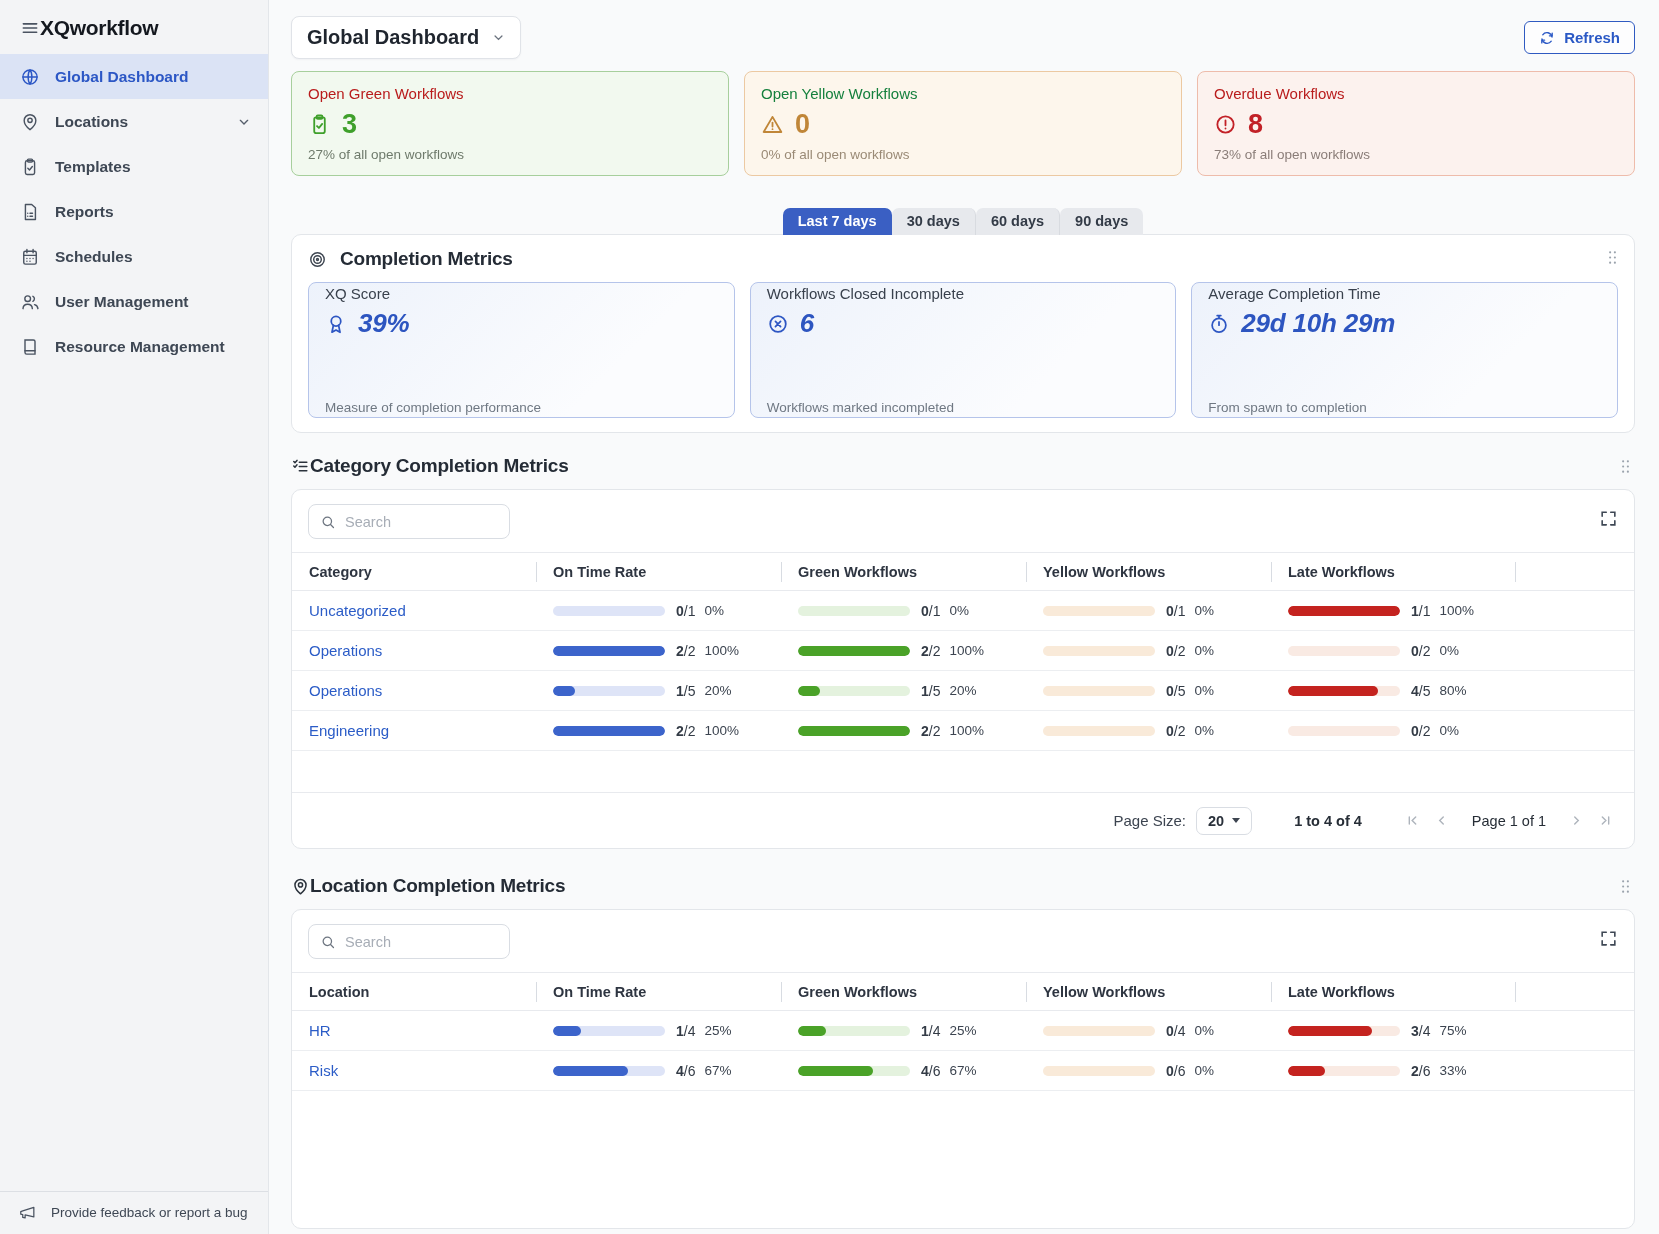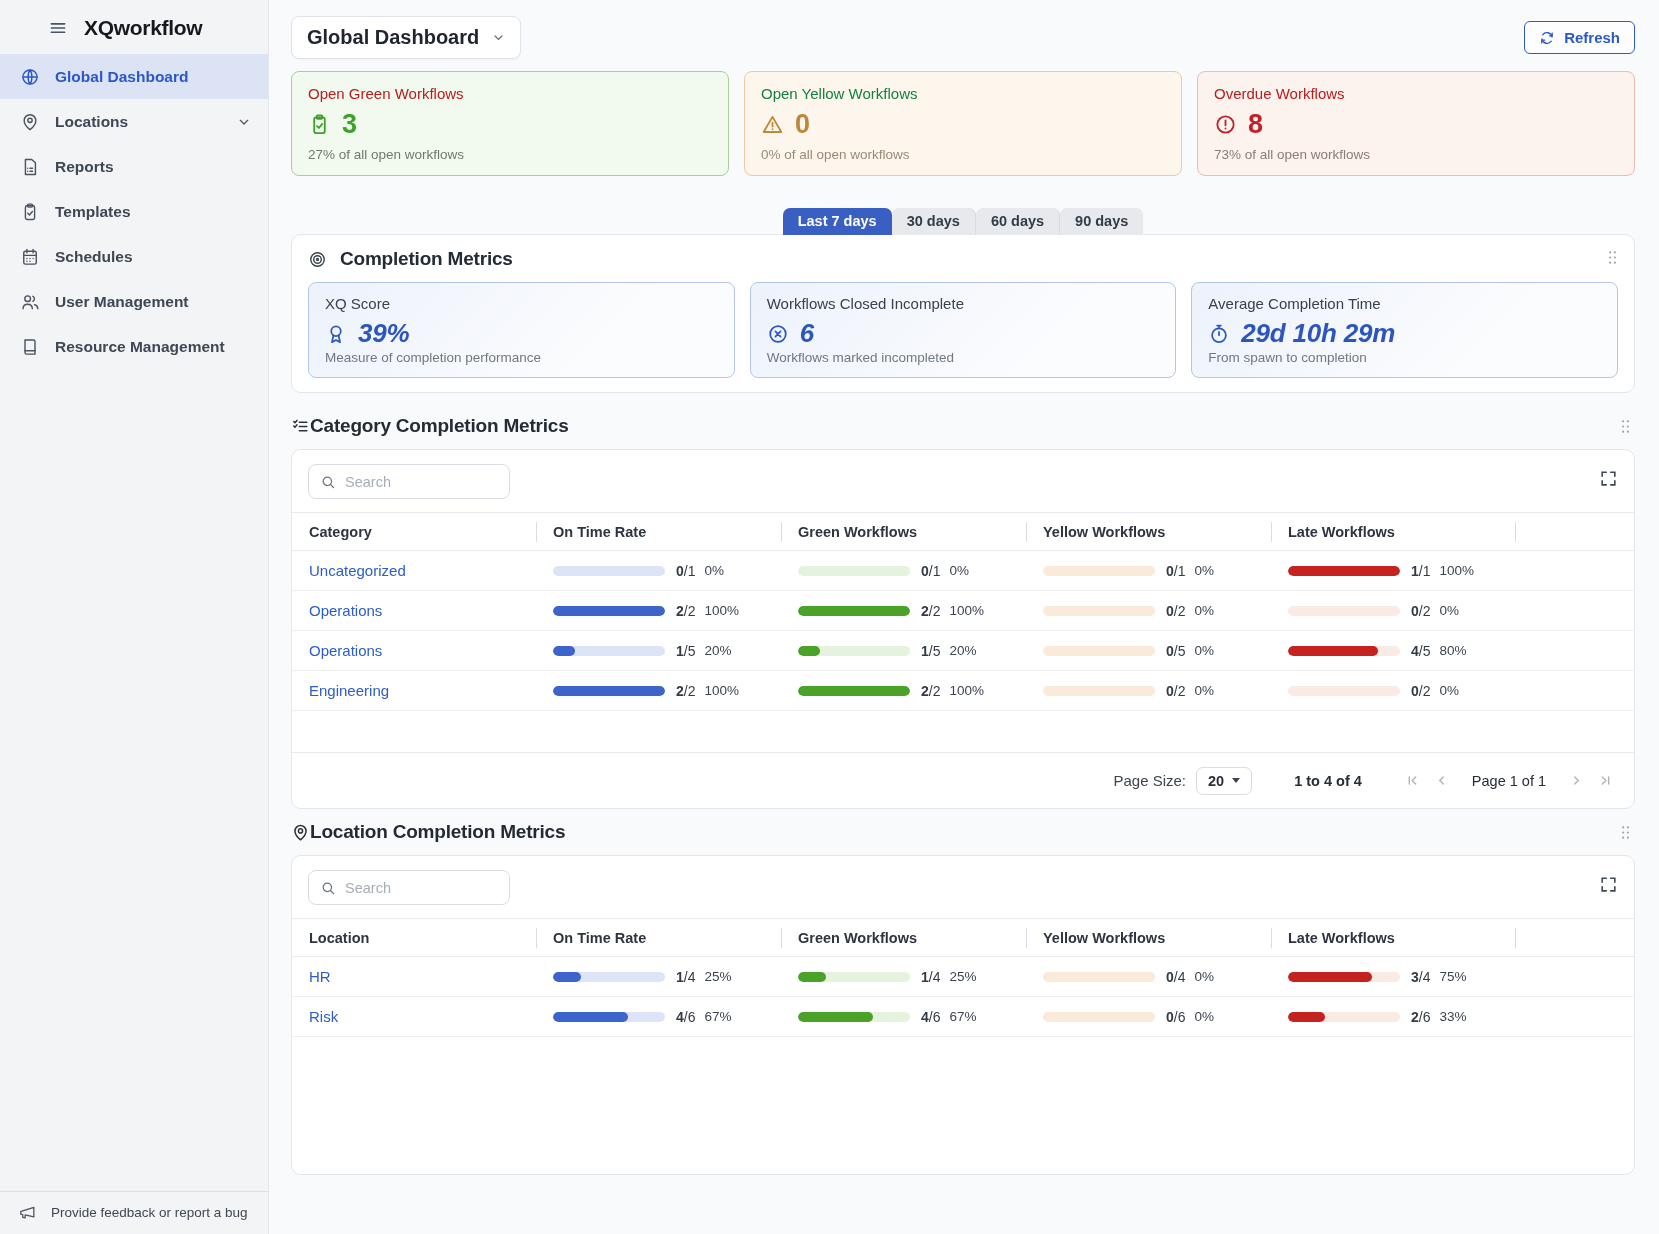--- a/index.html
+++ b/index.html
@@ -2,21 +2,21 @@
 <html><head>
 <meta charset="utf-8">
 <style>
   * { margin:0; padding:0; box-sizing:border-box; }
   html,body { width:1659px; height:1234px; overflow:hidden; }
   body { font-family:"Liberation Sans", sans-serif; background:#f9fafb; color:#2b323c; display:flex; }
   svg { display:block; }
 
   
   .sidebar { width:269px; min-width:269px; height:100%; background:#f3f4f6; border-right:1px solid #e3e6ea; display:flex; flex-direction:column; }
-  .logo-row { display:flex; align-items:center; gap:16px; padding:16px 20px 14px 20px;margin-left:28px; }
+  .logo-row { display:flex; align-items:center; padding:16px 20px 14px 20px; }
   .hamburger { color:#4a5361; cursor:pointer; }
   .logo-text { font-size:21px; font-weight:800; color:#14181f; letter-spacing:-0.3px; }
   .nav { display:flex; flex-direction:column; }
   .nav-item { display:flex; align-items:center; gap:15px; height:45px; padding:0 16px 0 20px; font-size:15.5px; font-weight:600; color:#3e4754; cursor:pointer; position:relative; }
   .nav-item .nicon { color:#4a5361; }
   .nav-item.active { background:#dbe3f5; color:#2c57c5; }
   .nav-item.active .nicon { color:#2c57c5; }
   .nav-item .chev { margin-left:auto; color:#555e6b; }
   .side-spacer { flex:1; }
   .user-row { border-top:1px solid #dcdfe4; background:#eef0f3; display:flex; align-items:center; gap:14px; padding:10px 18px; cursor:pointer; }
@@ -58,21 +58,21 @@
   .tab { font-size:14.5px; font-weight:600; padding:5px 15px 6px 15px; border-radius:7px 7px 0 0; cursor:pointer; background:#e7e9ed; color:#333b47; border-right:1px solid #d8dbe0; }
   .tab:last-child { border-right:none; }
   .tab.active { background:#3a5fc3; color:#fff; border-right:none; }
 
   .panel { background:#fff; border:1px solid #e3e6ea; border-radius:10px; position:relative; }
   .metrics-panel { margin-top:-1px; padding:13px 16px 14px 16px; }
   .panel-head { display:flex; align-items:center; }
   .panel-head .sicon { color:#3d4550; margin-right:13px; }
   .grip { position:absolute; top:13px; right:12px; color:#9aa2ac; cursor:grab; }
   .metric-cards { display:flex; gap:15px; margin-top:12px; }
-  .metric-card { flex:1; height:96px; border:1px solid #b5c4ea; border-radius:8px; background:linear-gradient(135deg,#edf2fb 0%,#fbfcfe 70%); padding:12px 16px; display:flex; flex-direction:column; }
+  .metric-card { flex:1; height:136px; border:1px solid #b5c4ea; border-radius:8px; background:linear-gradient(135deg,#edf2fb 0%,#fbfcfe 70%); padding:2px 16px; display:flex; flex-direction:column; }
   .metric-title { font-size:15px; color:#39414d; }
   .metric-value-row { display:flex; align-items:center; gap:11px; margin-top:6px;font-style:italic; }
   .metric-value-row .vicon { color:#2d56c3; }
   .metric-value { font-size:26px; font-weight:800; color:#2d55c0; letter-spacing:-0.2px; }
   .metric-sub { font-size:13.5px; color:#6f7883; margin-top:auto; }
 
   .outer-head { display:flex; align-items:center; margin-top:22px; position:relative; }
   .outer-head .grip { position:static; margin-left:auto; }
 
   .table-panel { margin-top:12px; padding-top:14px; }
@@ -261,32 +261,32 @@
       <span>Locations</span>
       <span class="chev">
           <svg width="16" height="16" viewBox="0 0 24 24" fill="none" stroke="currentColor" stroke-width="2" stroke-linecap="round">
             <use href="#i-chevdown"></use>
           </svg>
         </span>
     </div>
     <div class="nav-item">
       <span class="nicon">
           <svg width="20" height="20" viewBox="0 0 24 24" fill="none" stroke="currentColor" stroke-width="1.7" stroke-linecap="round" stroke-linejoin="round">
-            <use href="#i-file"></use>
-          </svg>
-        </span>
-      <span>Reports</span>
+            <use href="#i-clip"></use>
+          </svg>
+        </span>
+      <span>Templates</span>
     </div>
     <div class="nav-item">
       <span class="nicon">
           <svg width="20" height="20" viewBox="0 0 24 24" fill="none" stroke="currentColor" stroke-width="1.7" stroke-linecap="round" stroke-linejoin="round">
-            <use href="#i-clip"></use>
-          </svg>
-        </span>
-      <span>Templates</span>
+            <use href="#i-file"></use>
+          </svg>
+        </span>
+      <span>Reports</span>
     </div>
     <div class="nav-item">
       <span class="nicon">
           <svg width="20" height="20" viewBox="0 0 24 24" fill="none" stroke="currentColor" stroke-width="1.7" stroke-linecap="round">
             <use href="#i-cal"></use>
           </svg>
         </span>
       <span>Schedules</span>
     </div>
     <div class="nav-item">
@@ -639,21 +639,21 @@
           </span>
         <span class="pg-btn">
             <svg width="17" height="17" viewBox="0 0 24 24" fill="none" stroke="currentColor" stroke-width="2" stroke-linecap="round">
               <use href="#i-last"></use>
             </svg>
           </span>
       </span>
     </div>
   </div>
 
-  <div class="outer-head" style="margin-top:12px">
+  <div class="outer-head" style="margin-top:26px">
     <span class="sicon">
         <svg width="19" height="19" viewBox="0 0 24 24" fill="none" stroke="currentColor" stroke-width="1.9" stroke-linecap="round" stroke-linejoin="round">
           <use href="#i-pin"></use>
         </svg>
       </span>
     <span class="section-title">Location Completion Metrics</span>
     <span class="grip">
         <svg width="19" height="19" viewBox="0 0 24 24" fill="none" stroke="currentColor">
           <use href="#i-grip"></use>
         </svg>

